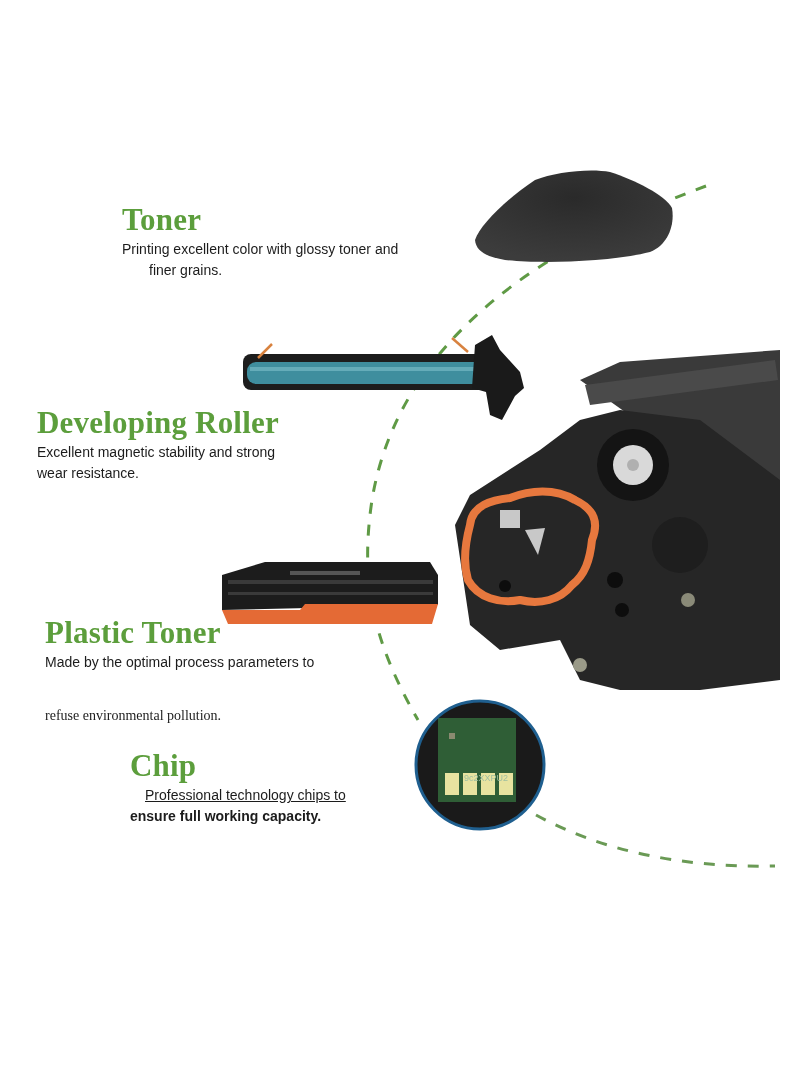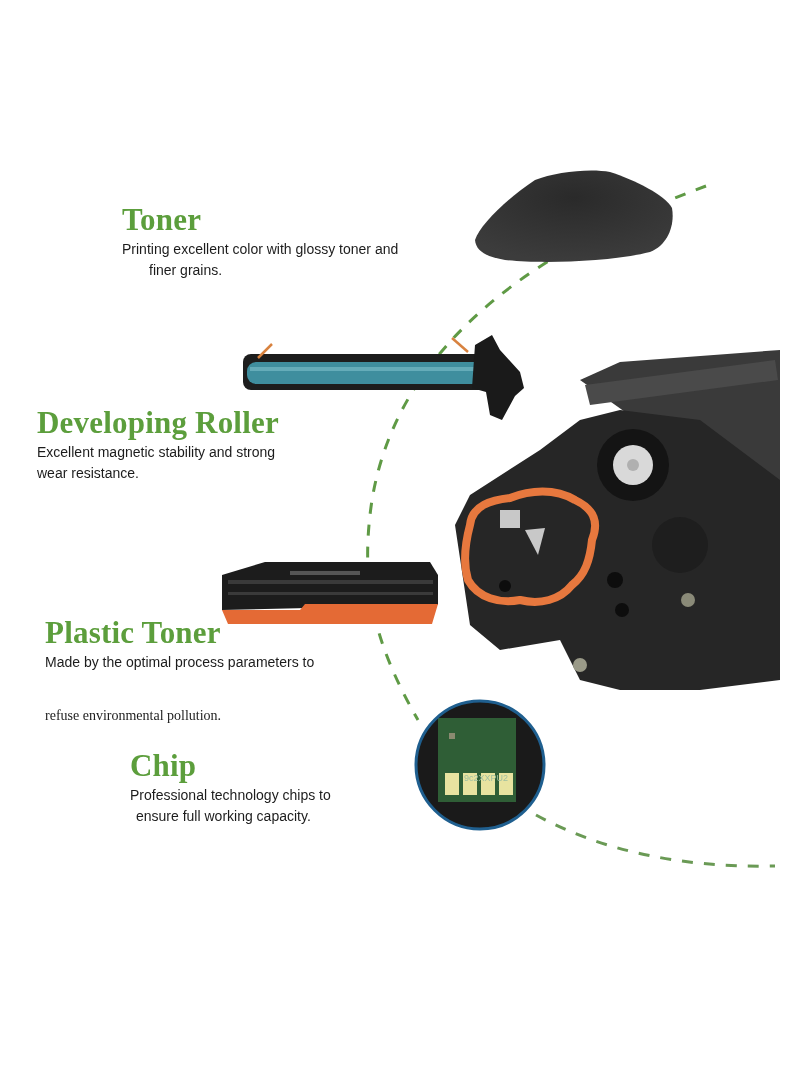--- a/index.html
+++ b/index.html
@@ -103,15 +103,15 @@
 </div>
 
 <div>
   <div class="title" style="left:45px;top:615px;">Plastic Toner</div>
   <div class="desc" style="left:45px;top:652px;">Made by the optimal process parameters to</div>
   <div class="desc" style="left:45px;top:705px;font-family:Liberation Serif, serif;">refuse environmental pollution.</div>
 </div>
 
 <div>
   <div class="title" style="left:130px;top:748px;">Chip</div>
-  <div class="desc" style="left:130px;top:785px;">Professional technology chips to</div>
-  <div class="desc" style="left:136px;top:806px;">ensure full working capacity.</div>
+  <div class="desc" style="left:145px;top:785px;text-decoration:underline;">Professional technology chips to</div>
+  <div class="desc" style="left:130px;top:806px;font-weight:bold;">ensure full working capacity.</div>
 </div>
 
 </body></html>

